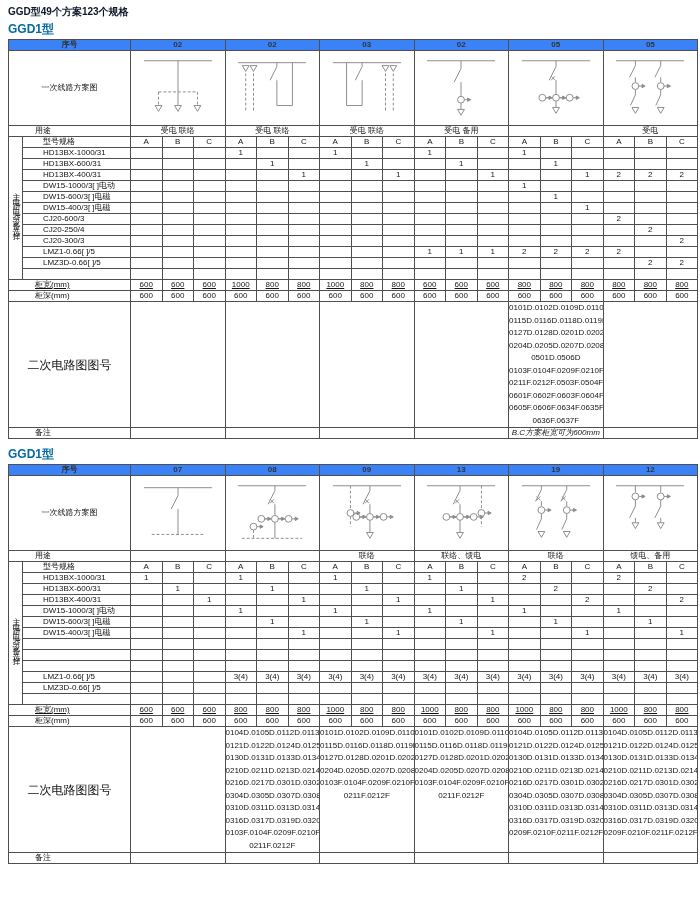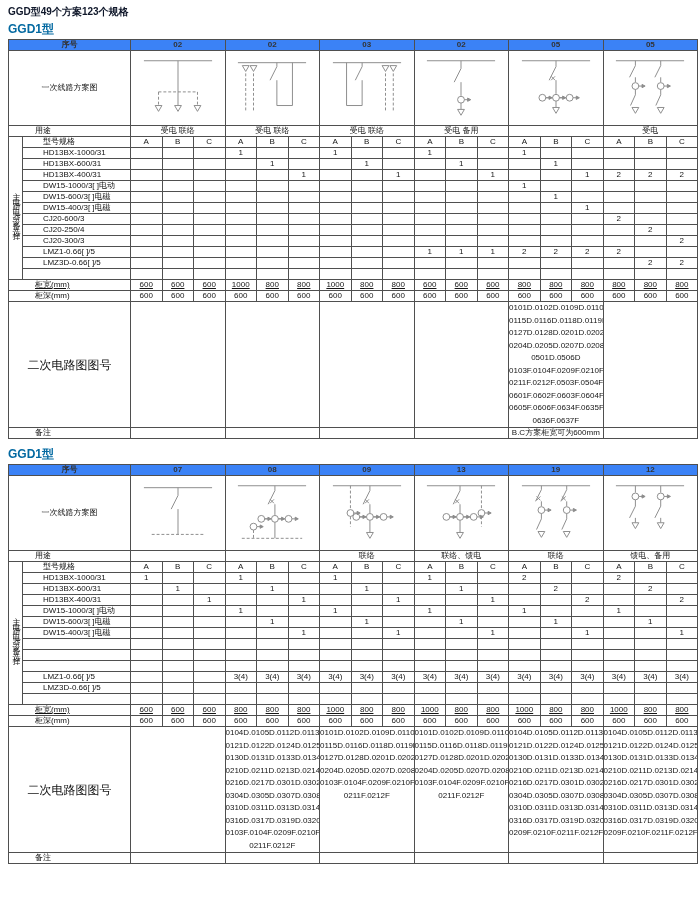--- a/index.html
+++ b/index.html
@@ -20,21 +20,21 @@
   .side{width:14px;font-size:8px;writing-mode:vertical-lr;text-orientation:upright;
     letter-spacing:5px;padding:4px 0;vertical-align:middle;}
   .spec-row td{border-top-width:2px;}
   .thick-top td{border-top-width:2px;text-decoration:underline;}
   .dim-row td{height:10px;}
   .sec-row td{height:127px;}
   .sec{vertical-align:top;text-align:left;padding:1px 0 0 2px;font-size:6.8px;}
   .sec div{line-height:12.5px;white-space:nowrap;}
   .sec-row .lbl{vertical-align:middle;font-size:12px;}
   .rem-row td{height:13px;}
-  .rem{text-align:left;padding-left:3px;font-size:7px;}
+  .rem{text-align:left;padding-left:3px;font-size:7px;font-style:italic;}
   svg{display:block;margin:0 auto;}
 </style>
 </head>
 <body>
 
 <div class="page">
   <h1 class="title">GGD型49个方案123个规格</h1>
 
   <section class="section1">
     <h2 class="sec-title">GGD1型</h2>

